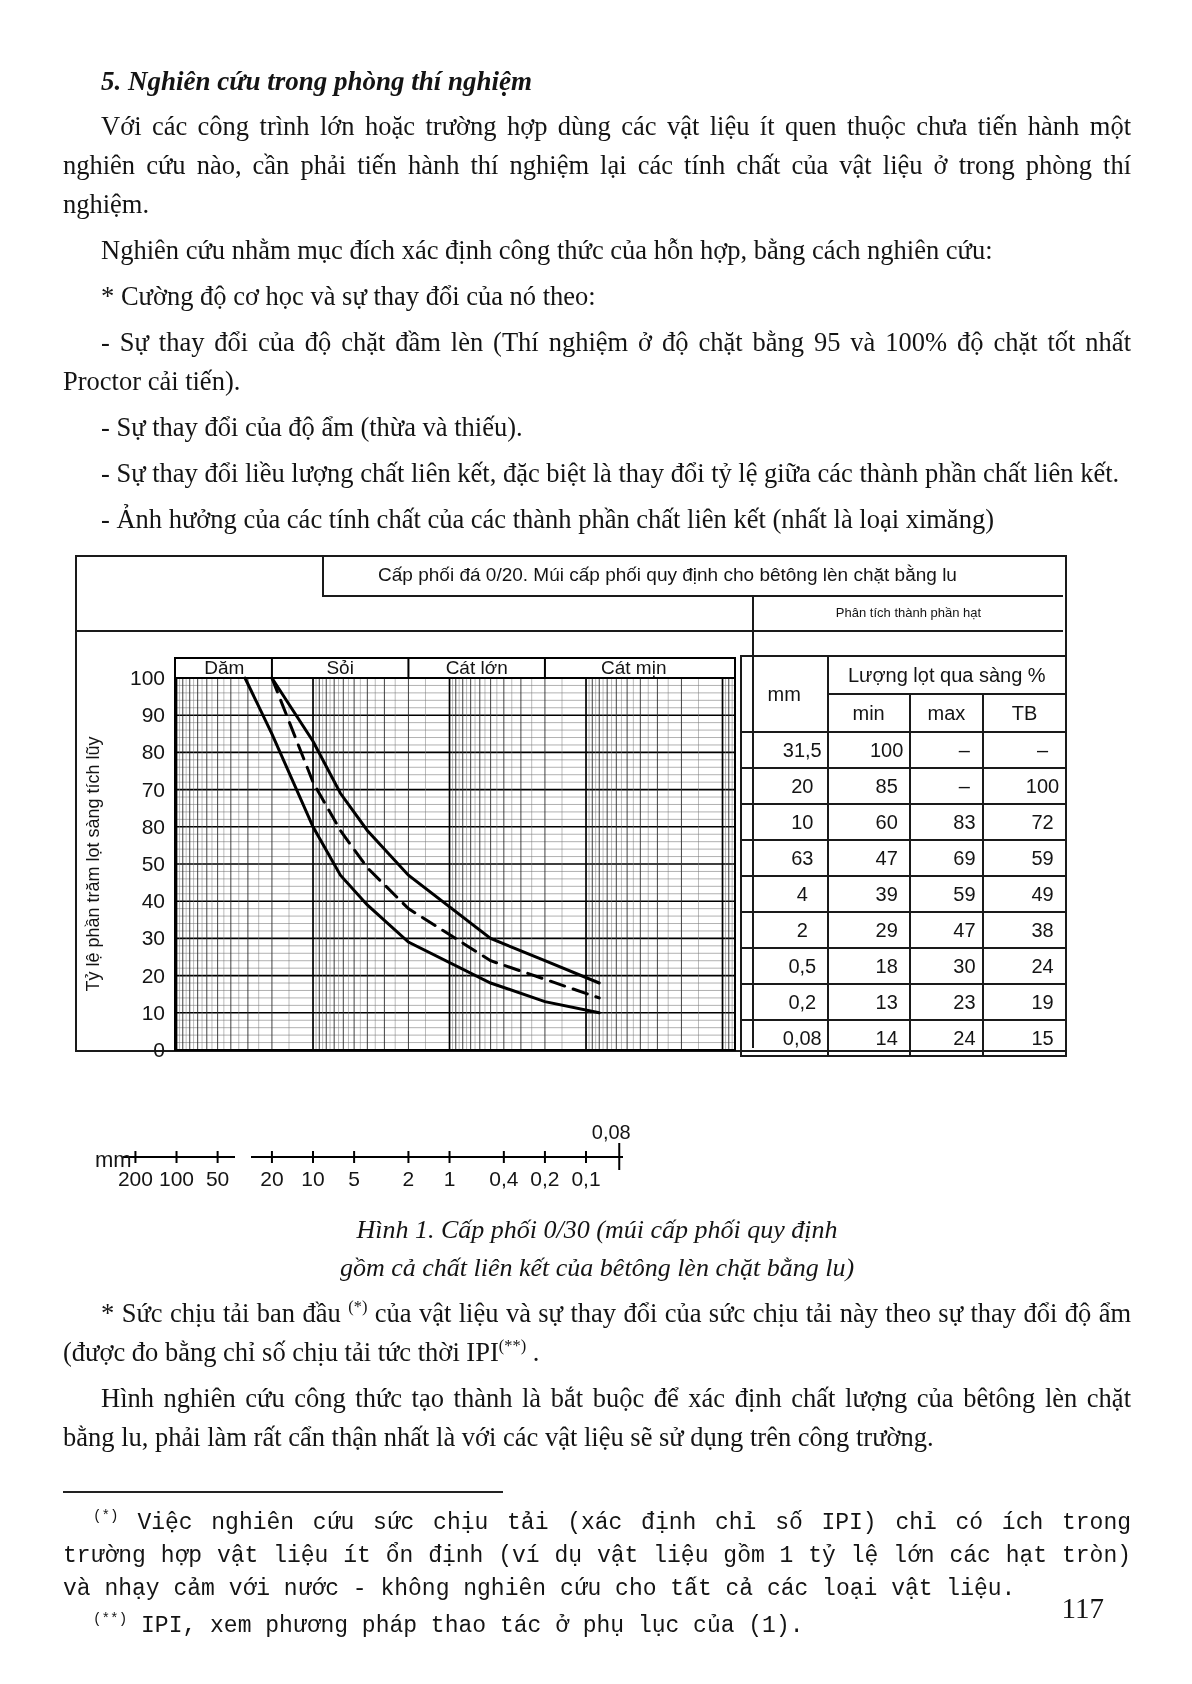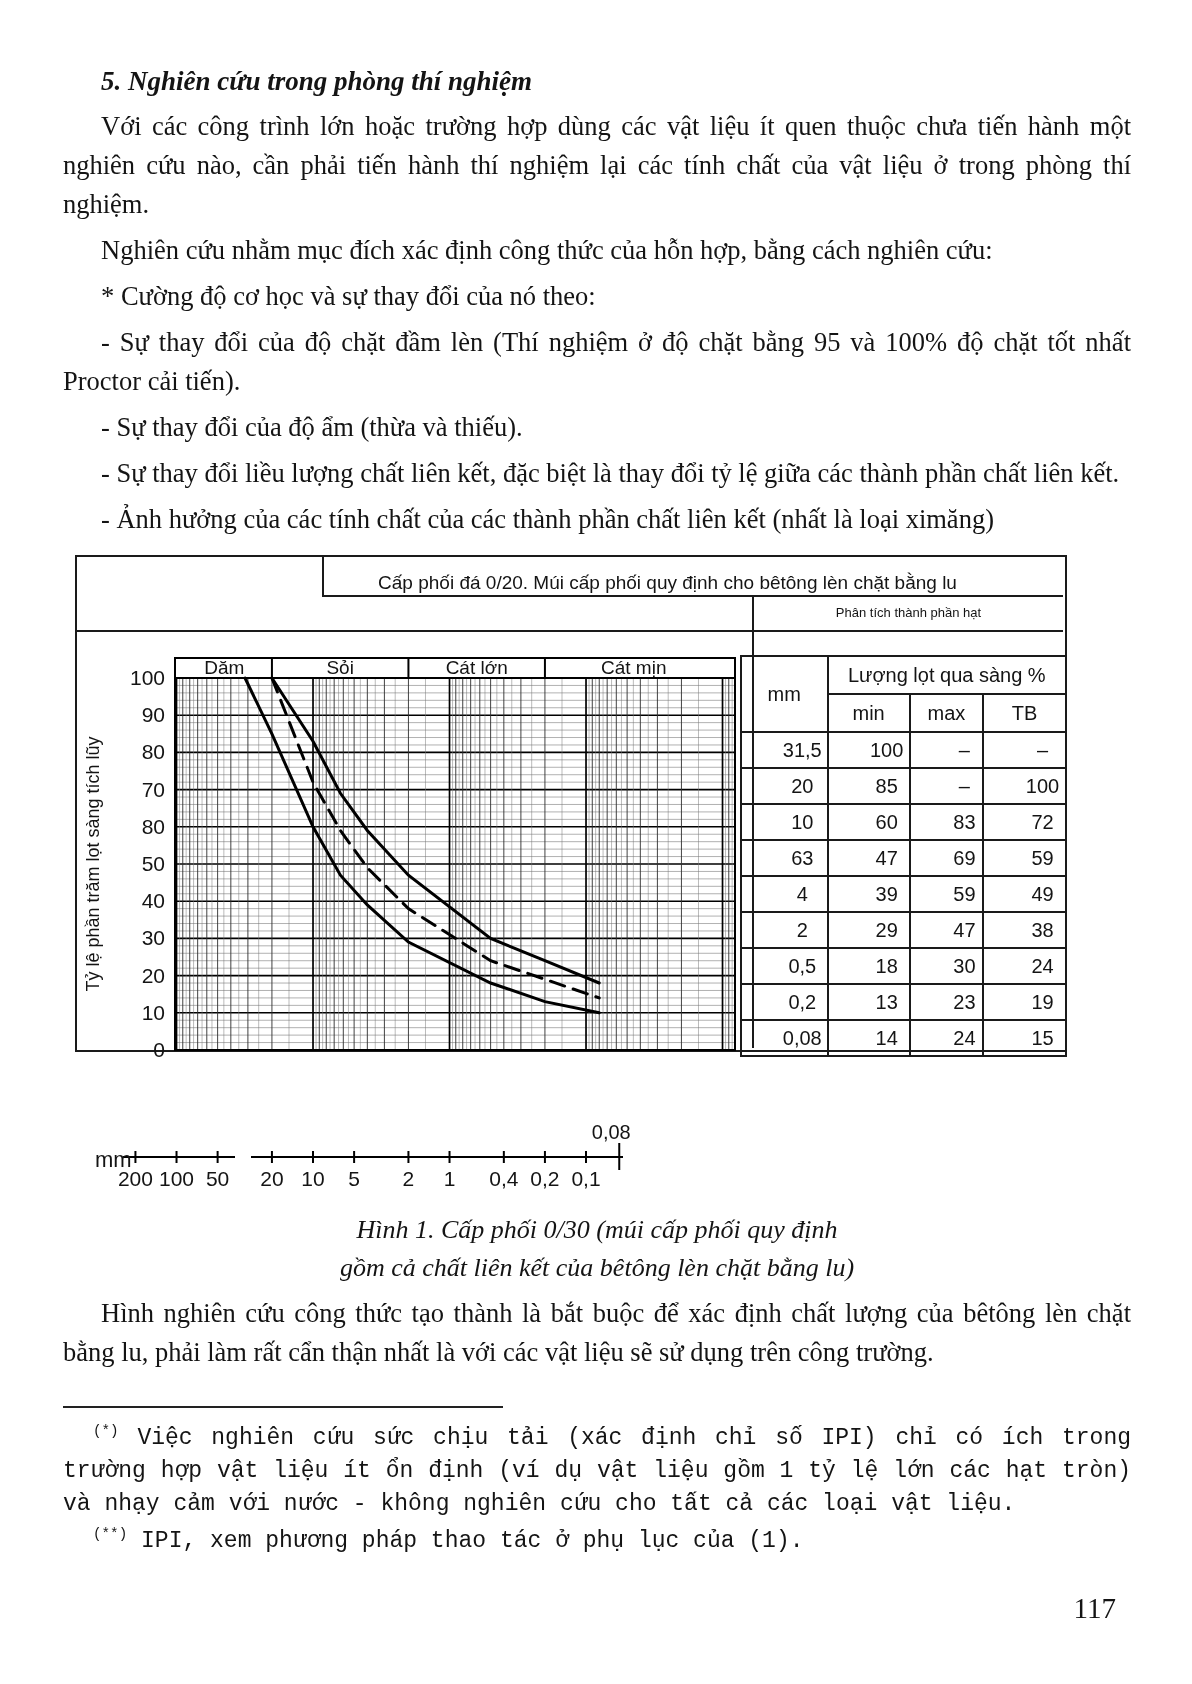--- a/index.html
+++ b/index.html
@@ -10,39 +10,39 @@
   }
   .content{position:absolute;left:63px;top:52px;width:1068px;}
   h3.sec{font-size:27px;margin:14px 0 10px 38px;font-style:italic;font-weight:bold;}
   p.body{font-size:26.5px;line-height:39px;text-align:justify;text-indent:38px;margin:7px 0;}
   sup{font-size:0.62em;line-height:0;}
   
   .figure-wrap{position:relative;width:992px;height:622px;margin:16px 0 0 12px;
     font-family:"Liberation Sans","DejaVu Sans",sans-serif;}
   .fig-box{position:absolute;left:0;top:0;width:988px;height:493px;border:2px solid #1a1a1a;}
   .fl{position:absolute;background:#1a1a1a;}
-  .fig-title{position:absolute;left:247px;top:8px;width:691px;height:40px;
+  .fig-title{position:absolute;left:247px;top:0px;width:691px;height:40px;
     display:flex;align-items:center;justify-content:center;font-size:19px;}
   .fig-subtitle{position:absolute;left:677px;top:40px;width:313px;height:35px;
     display:flex;align-items:center;justify-content:center;font-size:13px;}
   #chart-svg{position:absolute;left:0;top:75px;}
   
   table.sieve{position:absolute;left:665px;top:100px;border-collapse:collapse;
     font-size:20px;text-align:center;}
   table.sieve th,table.sieve td{border:2px solid #1a1a1a;font-weight:normal;padding:0;}
   table.sieve th{height:36px;}
   table.sieve td{height:34px;padding-left:36px;}
   .c-mm{width:77px;} .c-min{width:76px;} .c-max{width:74px;} .c-tb{width:79px;}
   
   .caption{margin:34px 0 6px 0;text-align:center;font-size:26px;font-style:italic;line-height:38px;}
   .cap-b{font-weight:normal;}
   
   .fn-rule{width:440px;border-top:2px solid #222;margin:34px 0 14px 0;}
   p.fnote{font-size:23px;line-height:33px;text-align:justify;margin:4px 0;text-indent:30px;font-family:Liberation Mono, monospace;}
-  .page-num{position:absolute;right:76px;top:1592px;font-size:29px;}
+  .page-num{position:absolute;right:88px;top:1592px;font-size:29px;}
 </style>
 </head>
 <body>
 
 <div class="content">
 
   <h3 class="sec">5. Nghiên cứu trong phòng thí nghiệm</h3>
 
   <p class="body">Với các công trình lớn hoặc trường hợp dùng các vật liệu ít quen thuộc chưa tiến hành một nghiên cứu nào, cần phải tiến hành thí nghiệm lại các tính chất của vật liệu ở trong phòng thí nghiệm.</p>
   <p class="body">Nghiên cứu nhằm mục đích xác định công thức của hỗn hợp, bằng cách nghiên cứu:</p>
@@ -311,20 +311,21 @@
           </tr>
         </tbody>
     </table>
   </div>
 
   <div class="caption">
     <span class="cap-b">Hình 1.</span><span> Cấp phối 0/30 (múi cấp phối quy định</span><br>
     <span>gồm cả chất liên kết của bêtông lèn chặt bằng lu)</span>
   </div>
 
+  <p class="body"><span>* Sức chịu tải ban đầu </span><sup>(*)</sup><span> của vật liệu và sự thay đổi của sức chịu tải này theo sự thay đổi độ ẩm (được đo bằng chỉ số chịu tải tức thời IPI</span><sup>(**)</sup><span> .</span></p>
   <p class="body">Hình nghiên cứu công thức tạo thành là bắt buộc để xác định chất lượng của bêtông lèn chặt bằng lu, phải làm rất cẩn thận nhất là với các vật liệu sẽ sử dụng trên công trường.</p>
 
   <div class="fn-rule"></div>
   <p class="fnote"><sup>(*)</sup><span> Việc nghiên cứu sức chịu tải (xác định chỉ số IPI) chỉ có ích trong trường hợp vật liệu ít ổn định (ví dụ vật liệu gồm 1 tỷ lệ lớn các hạt tròn) và nhạy cảm với nước - không nghiên cứu cho tất cả các loại vật liệu.</span></p>
   <p class="fnote"><sup>(**)</sup><span> IPI, xem phương pháp thao tác ở phụ lục của (1).</span></p>
 </div>
 
 <div class="page-num">117</div>
 
 </body></html>

